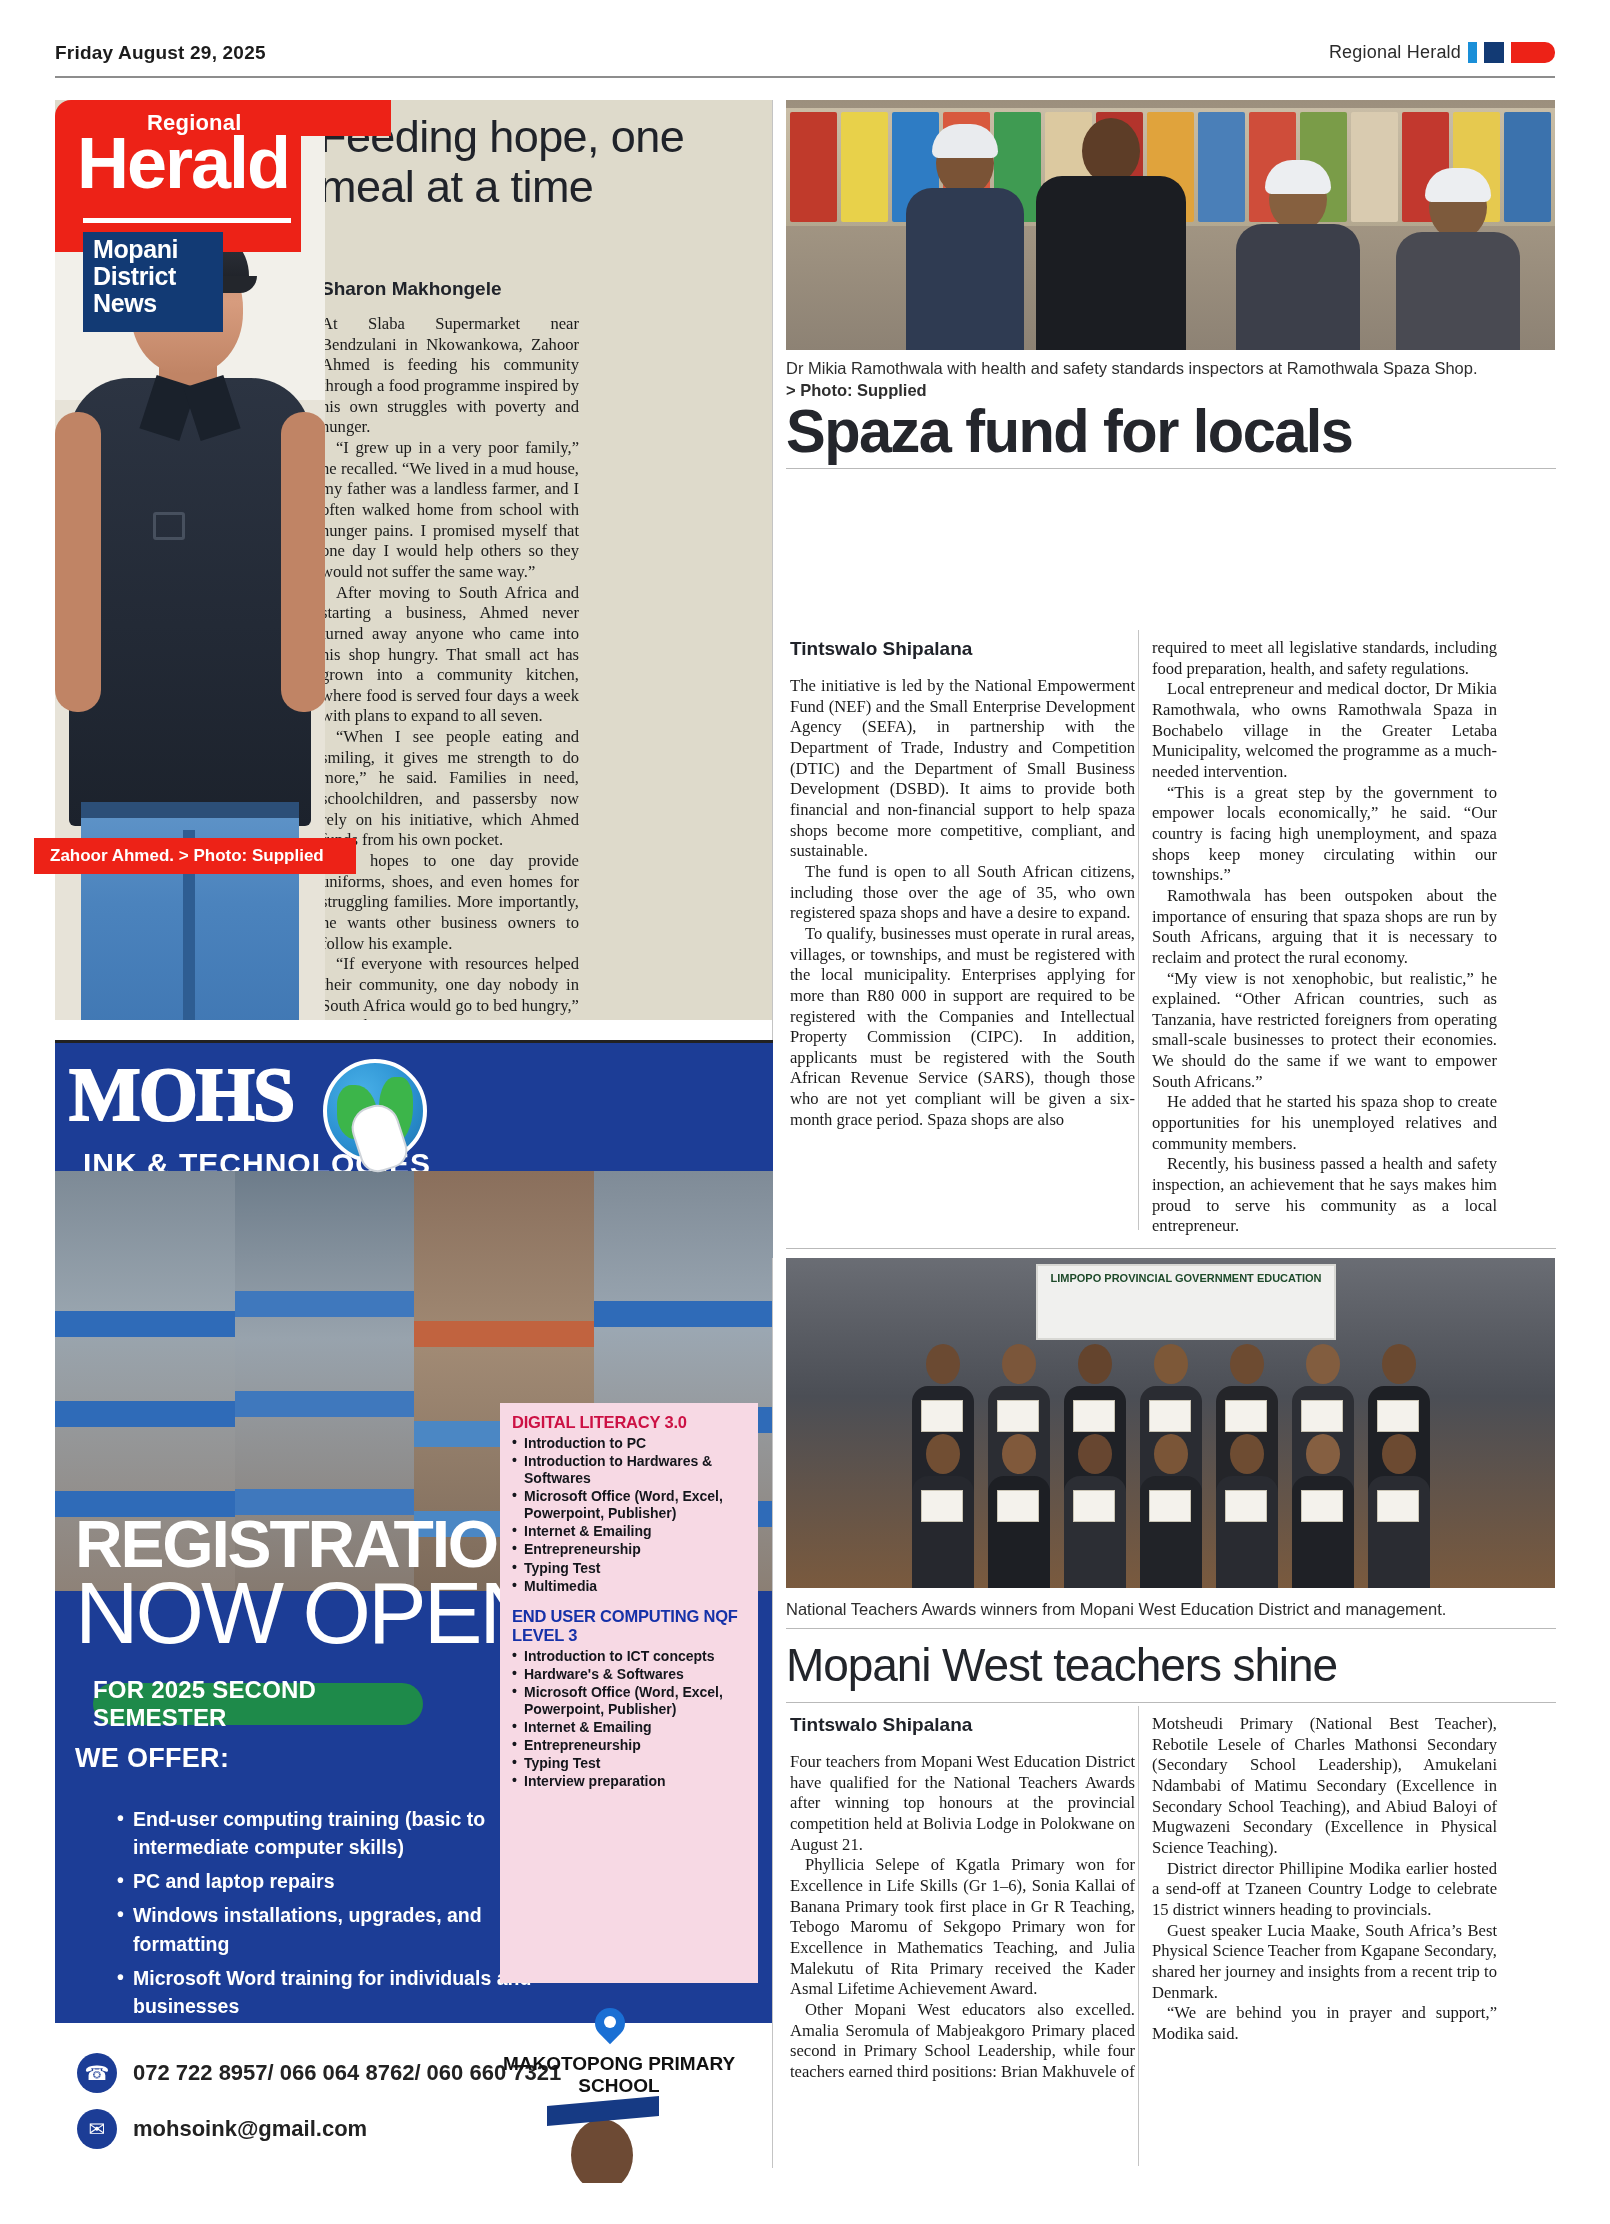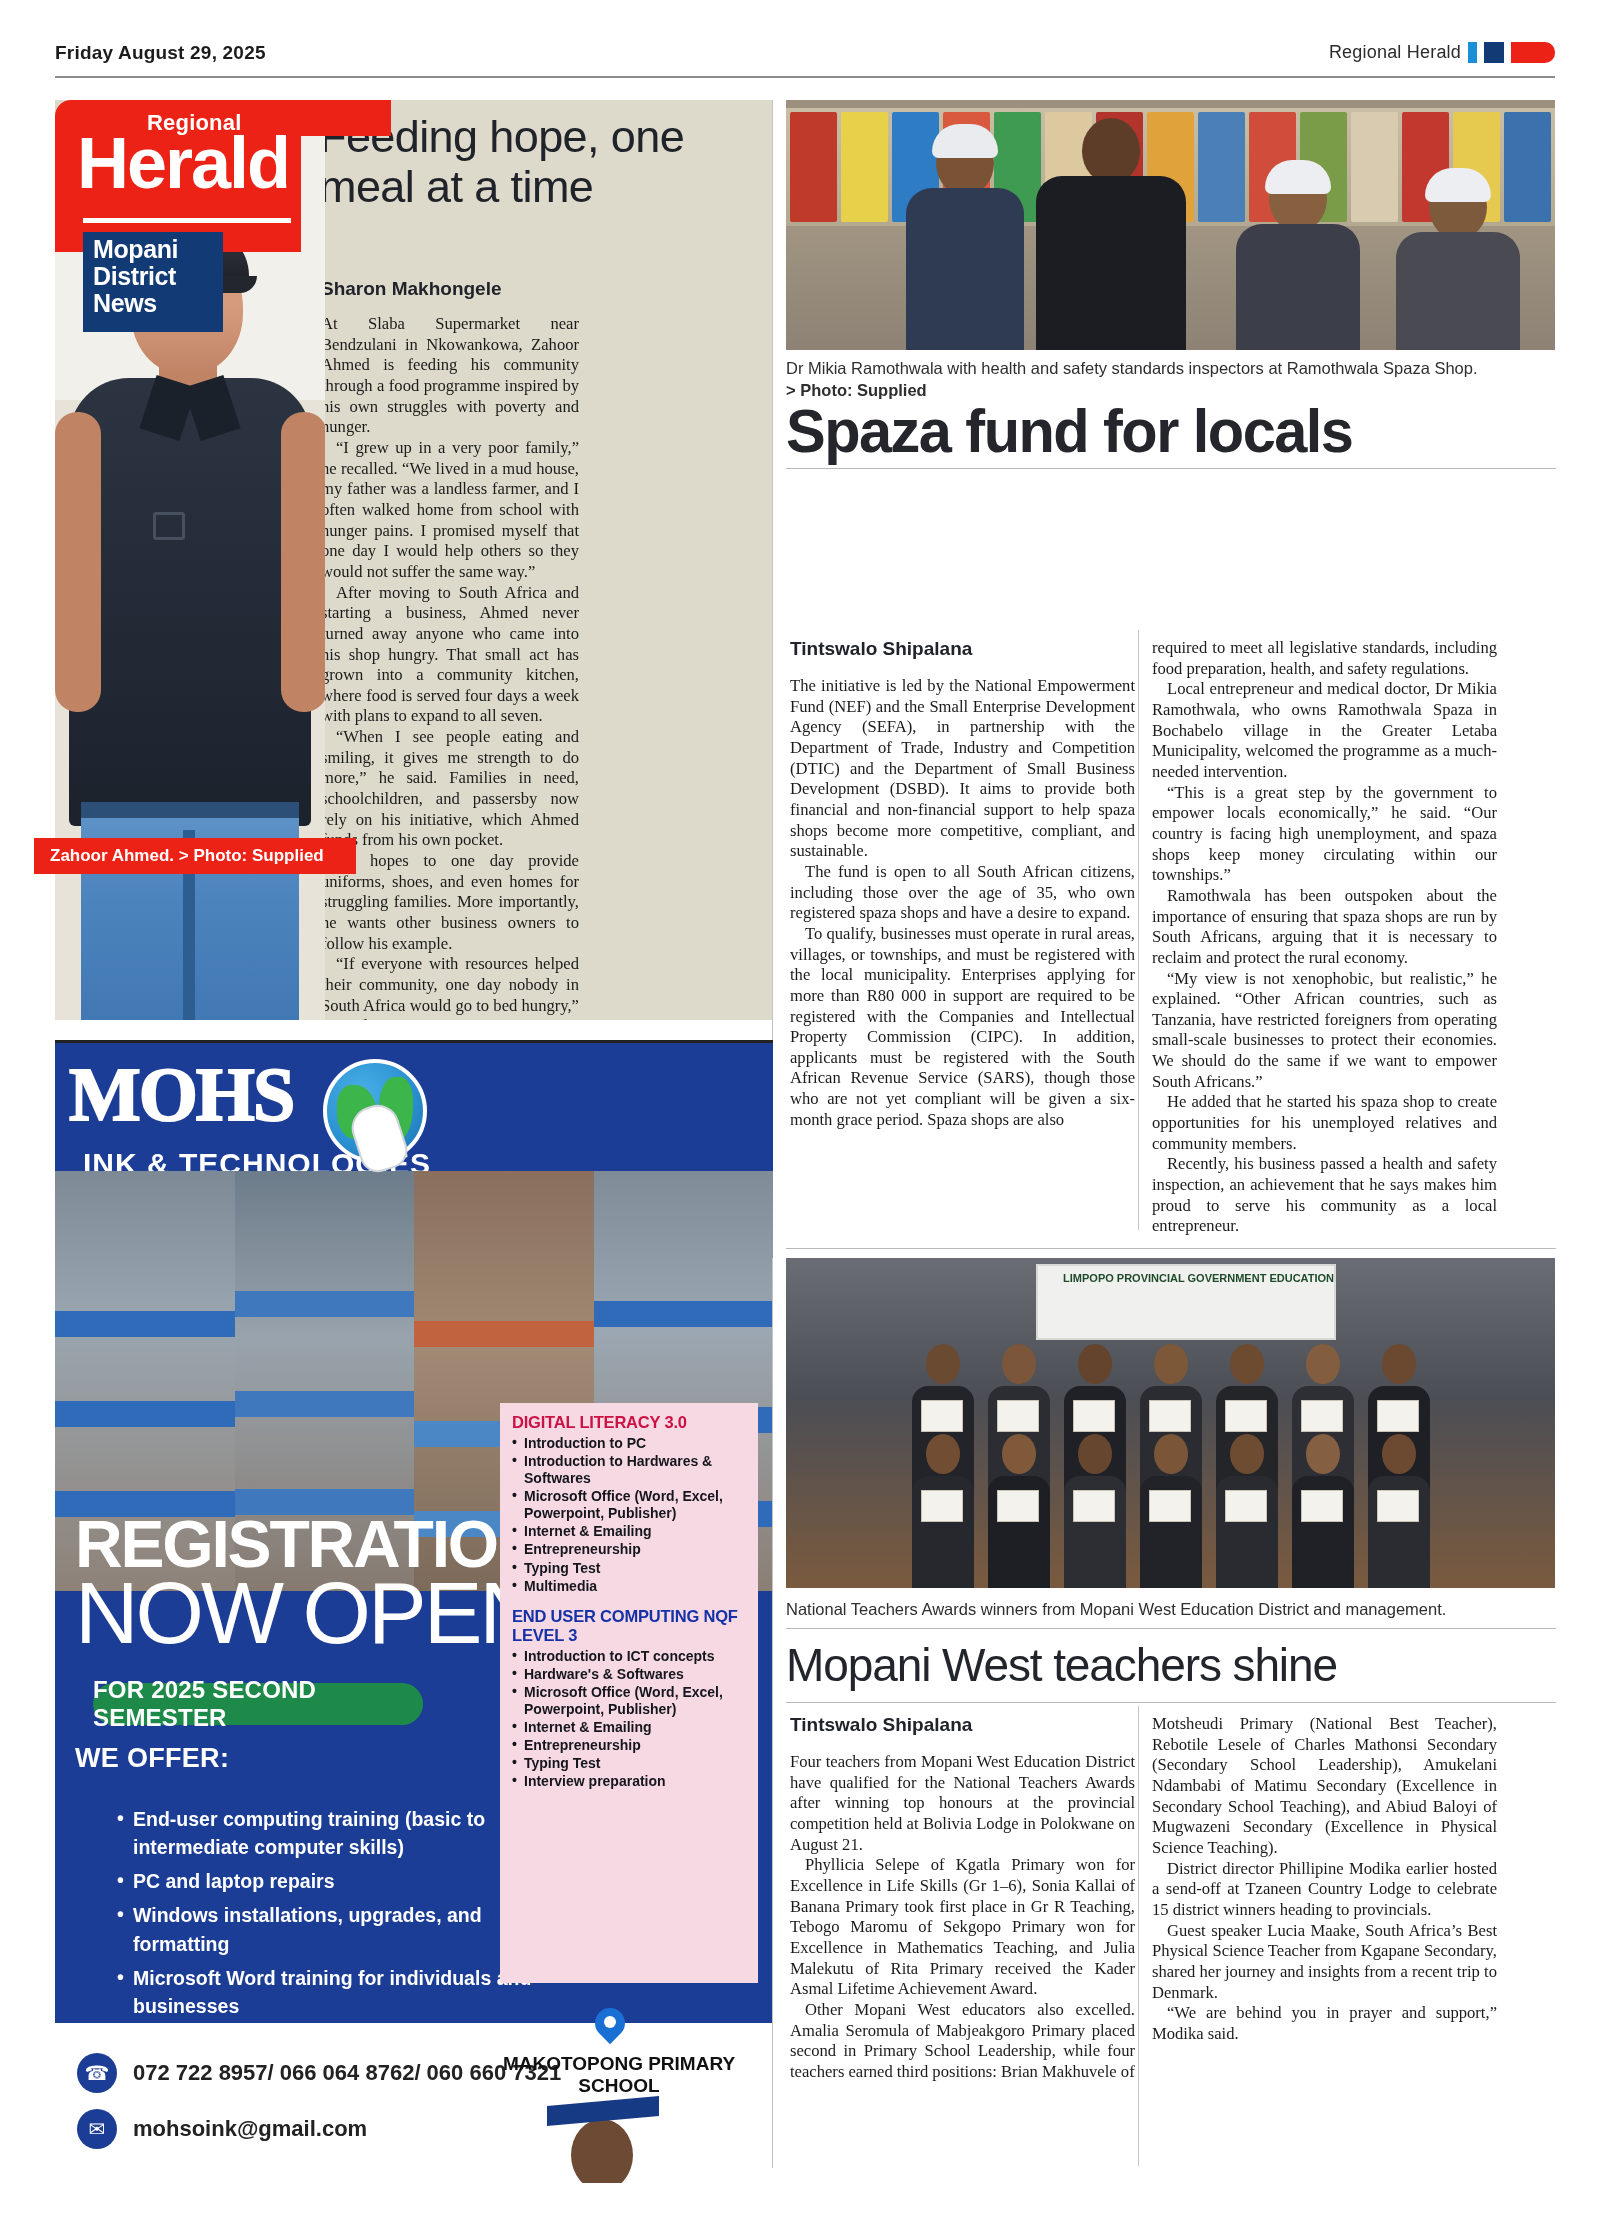--- a/index.html
+++ b/index.html
@@ -175,21 +175,21 @@
   .school{position:absolute;left:430px;top:1010px;width:268px;z-index:10;text-align:center;
     font-size:19px;font-weight:800;color:#111;line-height:1.16;}
   .grad{position:absolute;left:438px;top:1058px;width:220px;height:300px;z-index:9;}
   .g-cap{position:absolute;left:54px;top:0;width:112px;height:20px;background:#163a84;transform:skewY(-5deg);}
   .g-head{position:absolute;left:78px;top:18px;width:62px;height:72px;border-radius:50%;background:#6d4a34;}
 
   
   .tphoto{position:absolute;left:786px;top:1258px;width:769px;height:330px;overflow:hidden;background:#2a2a30;}
   .t-back{position:absolute;inset:0;background:linear-gradient(180deg,#6a6d74 0%,#4b4e55 42%,#7a5a3e 100%);}
   .t-banner{position:absolute;left:250px;top:6px;width:300px;height:76px;background:#f0f0ee;
-    border:2px solid #d8d8d4;text-align:right;font-size:11px;color:#1d4a2a;font-weight:700;padding-top:6px;box-sizing:border-box;}
+    border:2px solid #d8d8d4;text-align:center;font-size:11px;color:#1d4a2a;font-weight:700;padding-top:6px;box-sizing:border-box;}
   .t-row{position:absolute;width:769px;display:flex;justify-content:center;gap:8px;}
   .t-p{position:relative;width:68px;}
   .t-p .h{width:34px;height:40px;border-radius:50%;margin:0 auto;}
   .t-p .b{width:62px;height:118px;border-radius:16px 16px 0 0;margin:2px auto 0;}
   .t-p .c{position:absolute;left:12px;top:56px;width:40px;height:30px;background:#f4f2ec;border:1px solid #c9c4b4;}
   .tcap{position:absolute;left:786px;top:1600px;width:760px;font-size:16.5px;color:#2e2e2e;}
   .t-rule{position:absolute;left:786px;top:1628px;width:770px;height:1px;background:#b9b9b9;}
   .t-head{position:absolute;left:786px;top:1638px;font-size:46px;font-weight:300;color:#22252b;
     letter-spacing:-1.1px;}
   .t-rule2{position:absolute;left:786px;top:1702px;width:770px;height:1px;background:#b9b9b9;}

